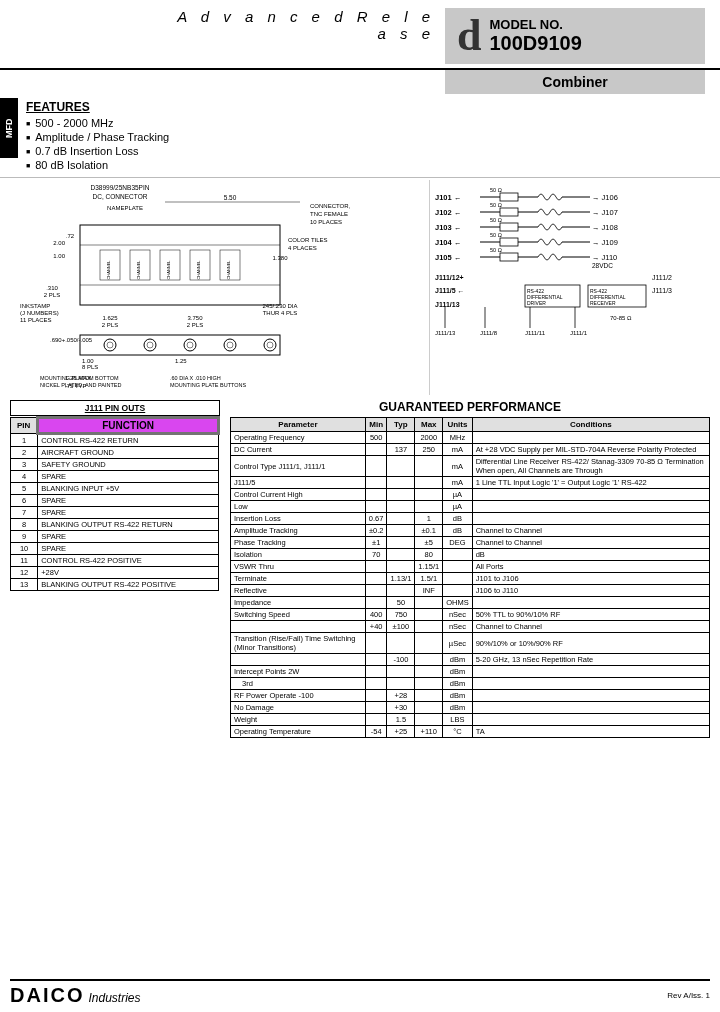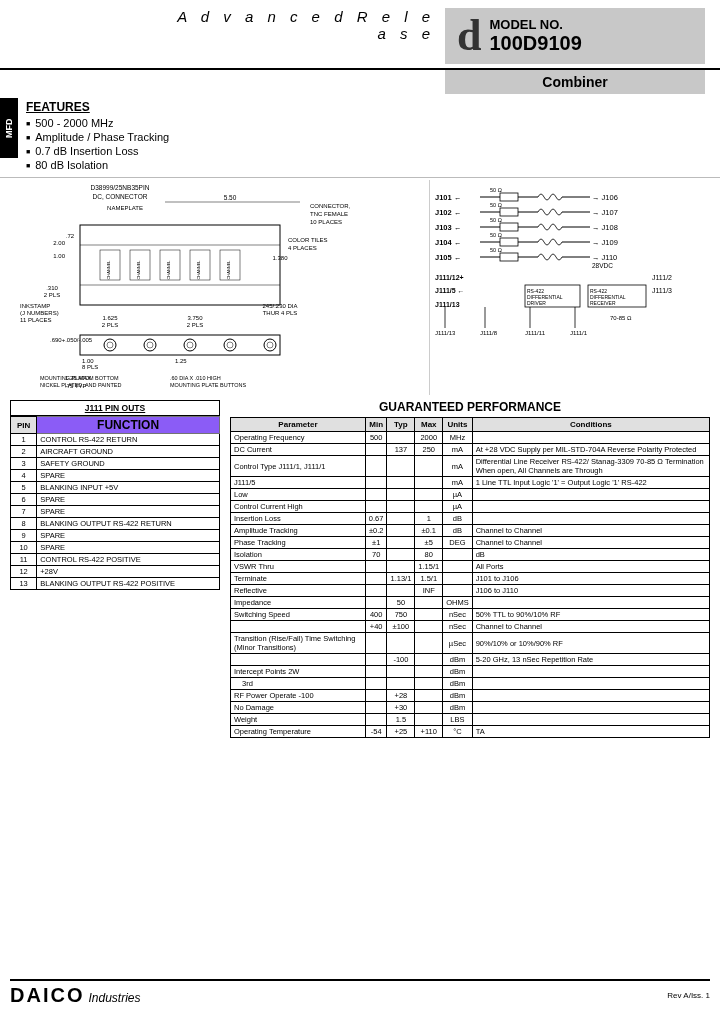--- a/index.html
+++ b/index.html
@@ -227,21 +227,21 @@
 </div>
 
 <div style="display:flex; padding:3px 10px;">
 
   <div style="width:210px; margin-right:10px;">
     <div style="text-align:center; font-size:8.5px; font-weight:bold; border:1px solid #000; padding:2px;text-decoration:underline;">J111 PIN OUTS</div>
     <table style="width:100%; border-collapse:collapse; font-size:7.5px;">
       <thead>
         <tr>
           <th style="border:1px solid #000; padding:1px 3px; background:#e0e0e0; font-size:8px;">PIN</th>
-          <th style="border:1px solid #737373; padding:1px 3px; background:#8b5cf6; font-size:12px;">FUNCTION</th>
+          <th style="border:3px solid #737373; padding:1px 3px; background:#d946ef; font-size:10px;">FUNCTION</th>
         </tr>
       </thead>
       <tbody id="pin-tbody">
           <tr>
             <td style="border: 1px solid rgb(0, 0, 0); padding: 1px 3px; font-size: 7.5px; text-align: center;">1</td>
             <td style="border: 1px solid rgb(0, 0, 0); padding: 1px 3px; font-size: 7.5px;">CONTROL RS-422 RETURN</td>
           </tr>
           <tr>
             <td style="border: 1px solid rgb(0, 0, 0); padding: 1px 3px; font-size: 7.5px; text-align: center;">2</td>
             <td style="border: 1px solid rgb(0, 0, 0); padding: 1px 3px; font-size: 7.5px;">AIRCRAFT GROUND</td>
@@ -334,29 +334,29 @@
           </tr>
           <tr>
             <td style="border: 1px solid rgb(0, 0, 0); padding: 1px 3px; font-size: 7.5px;">J111/5</td>
             <td style="border: 1px solid rgb(0, 0, 0); padding: 1px 3px; font-size: 7.5px; text-align: center;"></td>
             <td style="border: 1px solid rgb(0, 0, 0); padding: 1px 3px; font-size: 7.5px; text-align: center;"></td>
             <td style="border: 1px solid rgb(0, 0, 0); padding: 1px 3px; font-size: 7.5px; text-align: center;"></td>
             <td style="border: 1px solid rgb(0, 0, 0); padding: 1px 3px; font-size: 7.5px; text-align: center;">mA</td>
             <td style="border: 1px solid rgb(0, 0, 0); padding: 1px 3px; font-size: 7.5px;">1 Line TTL Input Logic '1' = Output Logic '1' RS-422</td>
           </tr>
           <tr>
+            <td style="border: 1px solid rgb(0, 0, 0); padding: 1px 3px; font-size: 7.5px;">Control Current High</td>
+            <td style="border: 1px solid rgb(0, 0, 0); padding: 1px 3px; font-size: 7.5px; text-align: center;"></td>
+            <td style="border: 1px solid rgb(0, 0, 0); padding: 1px 3px; font-size: 7.5px; text-align: center;"></td>
+            <td style="border: 1px solid rgb(0, 0, 0); padding: 1px 3px; font-size: 7.5px; text-align: center;"></td>
+            <td style="border: 1px solid rgb(0, 0, 0); padding: 1px 3px; font-size: 7.5px; text-align: center;">µA</td>
+            <td style="border: 1px solid rgb(0, 0, 0); padding: 1px 3px; font-size: 7.5px;"></td>
+          </tr>
+          <tr>
             <td style="border: 1px solid rgb(0, 0, 0); padding: 1px 3px; font-size: 7.5px;">                    Low</td>
-            <td style="border: 1px solid rgb(0, 0, 0); padding: 1px 3px; font-size: 7.5px; text-align: center;"></td>
-            <td style="border: 1px solid rgb(0, 0, 0); padding: 1px 3px; font-size: 7.5px; text-align: center;"></td>
-            <td style="border: 1px solid rgb(0, 0, 0); padding: 1px 3px; font-size: 7.5px; text-align: center;"></td>
-            <td style="border: 1px solid rgb(0, 0, 0); padding: 1px 3px; font-size: 7.5px; text-align: center;">µA</td>
-            <td style="border: 1px solid rgb(0, 0, 0); padding: 1px 3px; font-size: 7.5px;"></td>
-          </tr>
-          <tr>
-            <td style="border: 1px solid rgb(0, 0, 0); padding: 1px 3px; font-size: 7.5px;">Control Current High</td>
             <td style="border: 1px solid rgb(0, 0, 0); padding: 1px 3px; font-size: 7.5px; text-align: center;"></td>
             <td style="border: 1px solid rgb(0, 0, 0); padding: 1px 3px; font-size: 7.5px; text-align: center;"></td>
             <td style="border: 1px solid rgb(0, 0, 0); padding: 1px 3px; font-size: 7.5px; text-align: center;"></td>
             <td style="border: 1px solid rgb(0, 0, 0); padding: 1px 3px; font-size: 7.5px; text-align: center;">µA</td>
             <td style="border: 1px solid rgb(0, 0, 0); padding: 1px 3px; font-size: 7.5px;"></td>
           </tr>
           <tr>
             <td style="border: 1px solid rgb(0, 0, 0); padding: 1px 3px; font-size: 7.5px;">Insertion Loss</td>
             <td style="border: 1px solid rgb(0, 0, 0); padding: 1px 3px; font-size: 7.5px; text-align: center;">0.67</td>
             <td style="border: 1px solid rgb(0, 0, 0); padding: 1px 3px; font-size: 7.5px; text-align: center;"></td>

